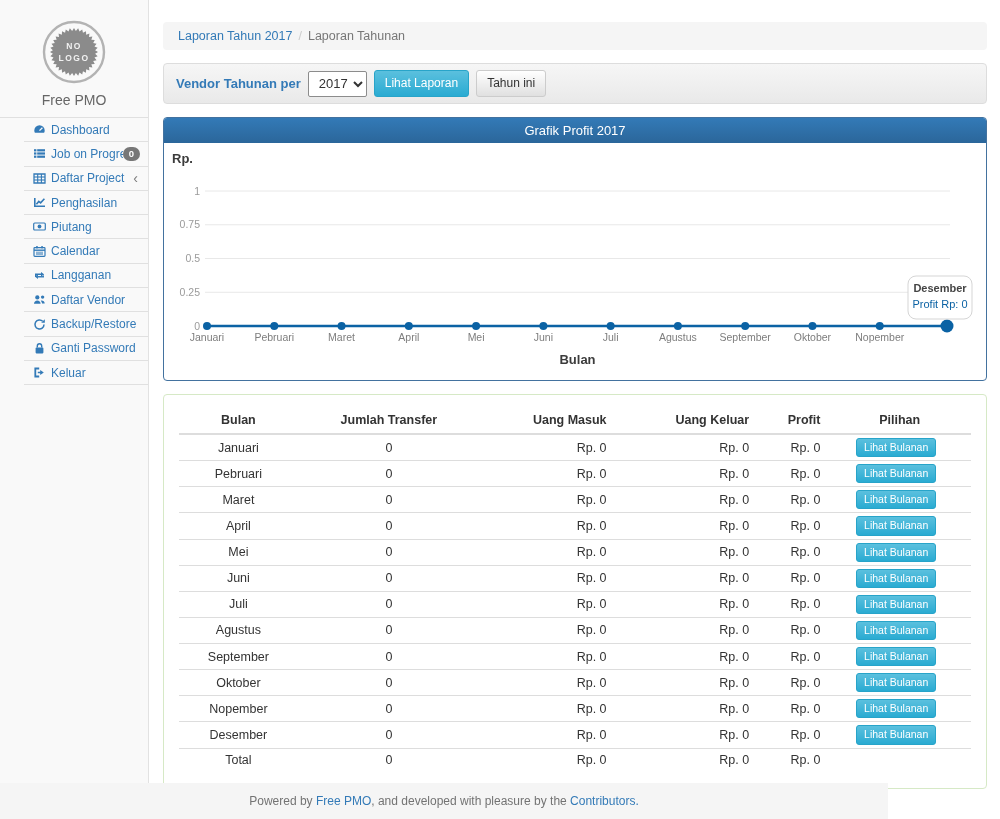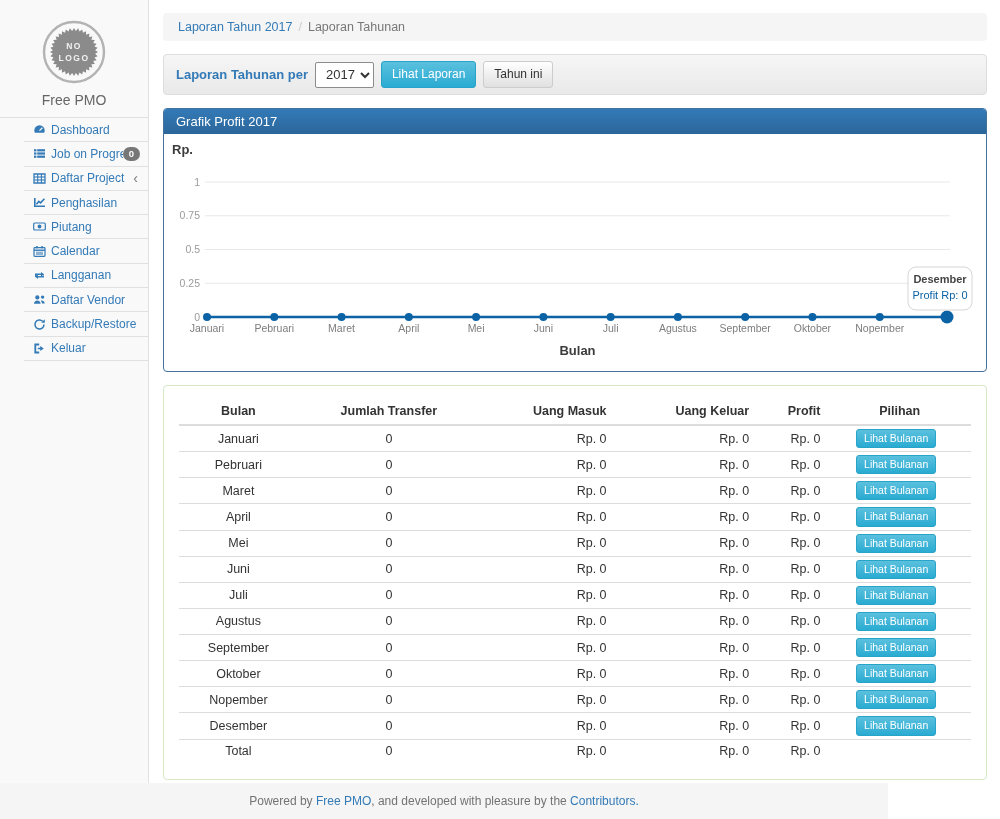--- a/index.html
+++ b/index.html
@@ -12,37 +12,37 @@
   .brand { text-align:center; font-size:14px; color:#666; margin:4px 0 9px; }
   .menu { border-top:1px solid #e0e0e0; }
   .menu-item { display:flex; align-items:center; height:24.3px; padding:0 8px 0 9px; border-bottom:1px solid #e0e0e0; color:#337ab7; font-size:12px; cursor:pointer; text-decoration:none;margin-left:24px; }
   .menu-item .icn { width:13px; height:13px; margin-right:5px; flex:0 0 13px; display:inline-block; }
   .menu-item .icn svg { display:block; }
   .menu-item .lbl { flex:1; white-space:nowrap; overflow:hidden; }
   .badge { background:#777; color:#fff; font-size:9.5px; font-weight:bold; border-radius:10px; padding:2px 6px; line-height:1; }
   .chev { color:#7b7b7b; font-size:14px; line-height:1; margin-right:2px; }
 
   
-  .main { position:absolute; left:150px; top:13px; width:850px; padding:0 13px 0 13px; }
+  .main { position:absolute; left:150px; top:0; width:850px; padding:22px 13px 0 13px; }
 
   .breadcrumb { background:#f5f5f5; border-radius:4px; padding:7px 15px; font-size:12.5px; margin-bottom:13px; }
   .breadcrumb a { color:#337ab7; text-decoration:none; }
   .breadcrumb .sep { color:#ccc; margin:0 6px; }
   .breadcrumb .current { color:#777; }
 
   .filter-panel { background:linear-gradient(to bottom,#f6f6f6 0,#e9e9e9 100%); border:1px solid #ddd; border-radius:4px; padding:6px 12px; display:flex; align-items:center; margin-bottom:13px; }
   .filter-label { color:#337ab7; font-weight:bold; font-size:13px; margin-right:7px; }
   .year-select { height:26px; min-width:52px; border:1px solid #8c8c8c; border-radius:2px; background:#fff; font-size:13px; font-family:"Liberation Sans",sans-serif; color:#333; padding:0 2px 0 6px; margin-right:7px; }
   .btn { display:inline-block; border-radius:3px; font-size:12px; padding:5px 10px; line-height:1.25; cursor:pointer; border:1px solid transparent; font-family:"Liberation Sans",sans-serif; }
   .btn-info { background:linear-gradient(to bottom,#5bc0de 0,#2aabd2 100%); border-color:#28a4c9; color:#fff; margin-right:7px; }
   .btn-default { background:linear-gradient(to bottom,#fff 0,#e0e0e0 100%); border-color:#ccc; color:#333; }
 
   .panel { border-radius:4px; margin-bottom:13px; background:#fff; }
   .panel-primary { border:1px solid #43729f; }
-  .panel-primary .panel-heading { background:linear-gradient(to bottom,#337ab7 0,#2b669a 100%); color:#fff; font-size:13px; padding:5px 12px; border-radius:3px 3px 0 0; }
+  .panel-primary .panel-heading { background:linear-gradient(to bottom,#337ab7 0,#2b669a 100%); color:#fff; font-size:13px; padding:5px 12px; border-radius:3px 3px 0 0;text-align:center; }
   .chart-body { height:237px; position:relative; }
 
   .panel-success { border:1px solid #d6e9c6; }
   .panel-success .panel-heading { background:linear-gradient(to bottom,#dff0d8 0,#d0e9c6 100%); color:#3c763d; font-size:13.5px; padding:7px 12px; border-radius:3px 3px 0 0; }
   .panel-body { padding:12px 15px 16px; }
 
   table.report { width:100%; border-collapse:collapse; font-size:12.5px; color:#333; }
   table.report th { font-weight:bold; padding:6px 8px; border-bottom:2px solid #ddd; }
   table.report td { padding:3px 8px; border-top:1px solid #ddd; height:24px; }
   table.report tr.total-row td { font-weight:normal; }
@@ -157,37 +157,46 @@
           <svg width="13" height="13" viewBox="0 0 13 13" fill="currentColor">
             <path d="M11 6.5a4.5 4.5 0 1 1-1.3-3.2" fill="none" stroke="currentColor" stroke-width="1.5"></path>
             <path d="M11.8 1.2v3.6H8.2z"></path>
           </svg>
         </span>
         <span class="lbl">Backup/Restore DB</span>
       </a>
       <a class="menu-item" href="#">
         <span class="icn">
           <svg width="13" height="13" viewBox="0 0 13 13" fill="currentColor">
+            <rect x="2.6" y="5.6" width="7.8" height="5.8" rx="0.8"></rect>
+            <path d="M4.3 5.6V4a2.2 2.2 0 0 1 4.4 0v1.6" fill="none" stroke="currentColor" stroke-width="1.4"></path>
+          </svg>
+        </span>
+        <span class="lbl">Ganti Password</span>
+      </a>
+      <a class="menu-item" href="#">
+        <span class="icn">
+          <svg width="13" height="13" viewBox="0 0 13 13" fill="currentColor">
             <path d="M1.4 1.6h4.8v1.8H3.2v6.2h3v1.8H1.4z"></path>
             <path d="M7.2 4.1l3.6 2.4-3.6 2.4V7.2H4.8V5.8h2.4z"></path>
           </svg>
         </span>
         <span class="lbl">Keluar</span>
       </a>
     </div>
 </div>
 
 <div class="main">
 
   <div class="breadcrumb">
     <a href="#">Laporan Tahun 2017</a><span class="sep">/</span><span class="current">Laporan Tahunan</span>
   </div>
 
   <div class="filter-panel">
-    <span class="filter-label">Laporan Tahunan per</span>
+    <span class="filter-label">Vendor Tahunan per</span>
     <select class="year-select" id="year-select"><option>2017</option></select>
     <button class="btn btn-info">Lihat Laporan</button>
     <button class="btn btn-default">Tahun ini</button>
   </div>
 
   <div class="panel panel-primary">
     <div class="panel-heading">Grafik Profit 2017</div>
     <div class="chart-body" id="chart-body"><svg width="822" height="237">
           <text x="8" y="20" font-size="13" fill="#3c3c3c" font-family="Liberation Sans, sans-serif" text-anchor="start" font-weight="bold">Rp.</text>
           <line x1="41" y1="48" x2="786" y2="48" stroke="#e8e8e8" stroke-width="1"></line>

